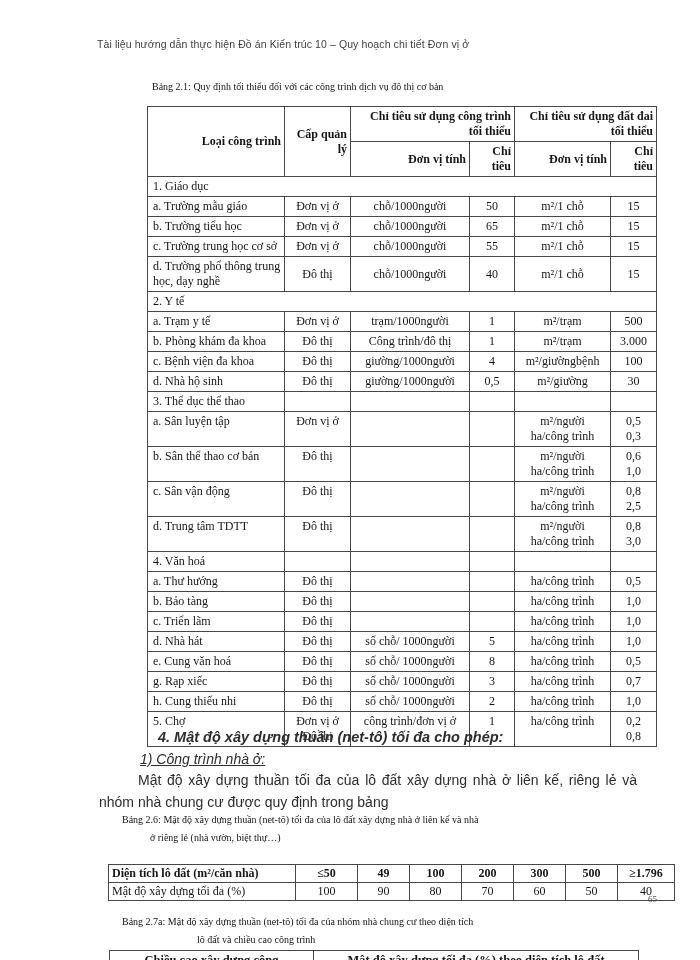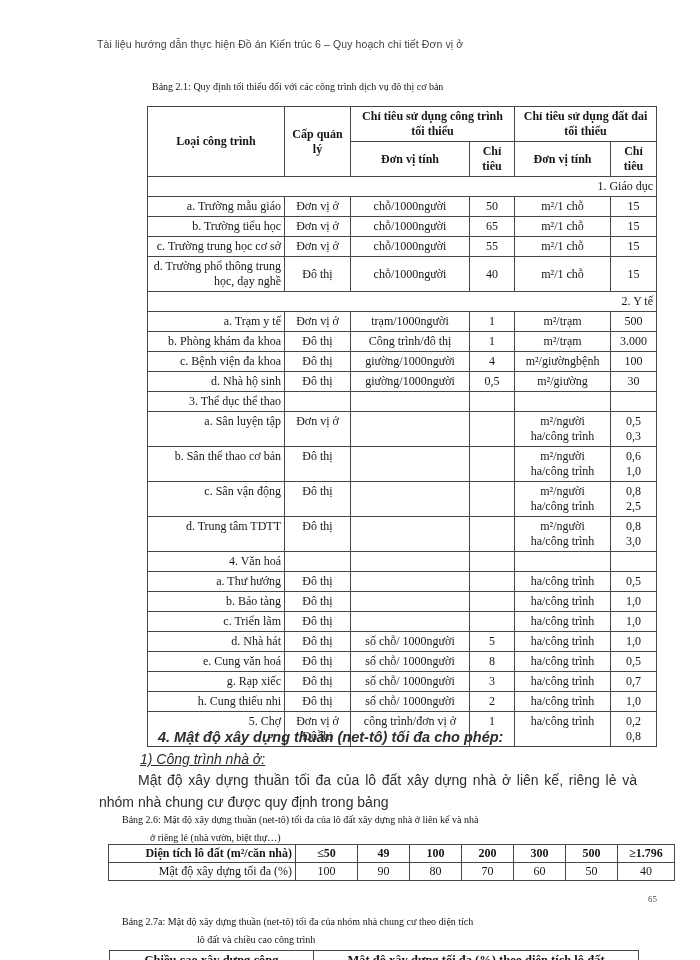--- a/index.html
+++ b/index.html
@@ -18,49 +18,49 @@
   .caption{font-size:10px;color:#141414;line-height:18px;white-space:nowrap;}
   .t1-title{left:152px;top:78px;}
   .t26-caption{left:122px;top:811px;}
   .t26-caption .line2{margin-left:28px;}
   .t27-caption{left:122px;top:913px;}
   .t27-caption .line2{margin-left:75px;}
   
   table{border-collapse:collapse;table-layout:fixed;}
   td,th{border:1px solid #474747;font-weight:normal;font-size:12px;
         line-height:15px;padding:2px 3px;overflow:hidden;}
-  th{font-weight:bold;text-align:center;vertical-align:middle;}
-  .c-left{text-align:right;vertical-align:middle;padding-left:5px;}
+  th{font-weight:bold;text-align:right;vertical-align:middle;}
+  .c-left{text-align:left;vertical-align:middle;padding-left:5px;}
   .c-center{text-align:center;vertical-align:middle;}
   .va-top td{vertical-align:top;}
   
   .t1{left:147px;top:106px;width:509px;}
   
-  .t26{left:108px;top:844px;width:566px;}
+  .t26{left:108px;top:864px;width:566px;}
   .t26 td{line-height:13px;padding:2px 3px;}
   .t26 .hdr td{font-weight:bold;}
   
   .sec4{left:99px;top:727px;width:538px;
     font-family:"Liberation Sans","DejaVu Sans",sans-serif;
     font-size:14px;color:#2d2d2d;line-height:21.5px;}
   .sec4-heading{font-weight:bold;font-style:italic;margin-left:59px;font-size:14.5px;}
   .sec4-sub{font-style:italic;margin-left:41px;text-decoration:underline;}
   .sec4-para{text-indent:39px;text-align:justify;}
   
   .page-number{left:648px;top:894px;font-size:9px;color:#4a4a4a;}
   
   .t27{left:109px;top:950px;width:529px;}
   .t27 td{font-weight:bold;text-align:center;font-size:12.5px;line-height:15px;padding:2px 3px;}
 </style>
 </head>
 <body>
 
 <div class="page">
 
-  <div class="abs doc-header">Tài liệu hướng dẫn thực hiện Đồ án Kiến trúc 6 – Quy hoạch chi tiết Đơn vị ở</div>
+  <div class="abs doc-header">Tài liệu hướng dẫn thực hiện Đồ án Kiến trúc 10 – Quy hoạch chi tiết Đơn vị ở</div>
 
   <div class="abs caption t1-title">Bảng 2.1: Quy định tối thiểu đối với các công trình dịch vụ đô thị cơ bản</div>
 
   <table class="abs t1">
     <colgroup>
       <col style="width:137px">
         <col style="width:66px">
         <col style="width:119px">
       <col style="width:45px">
         <col style="width:96px">

